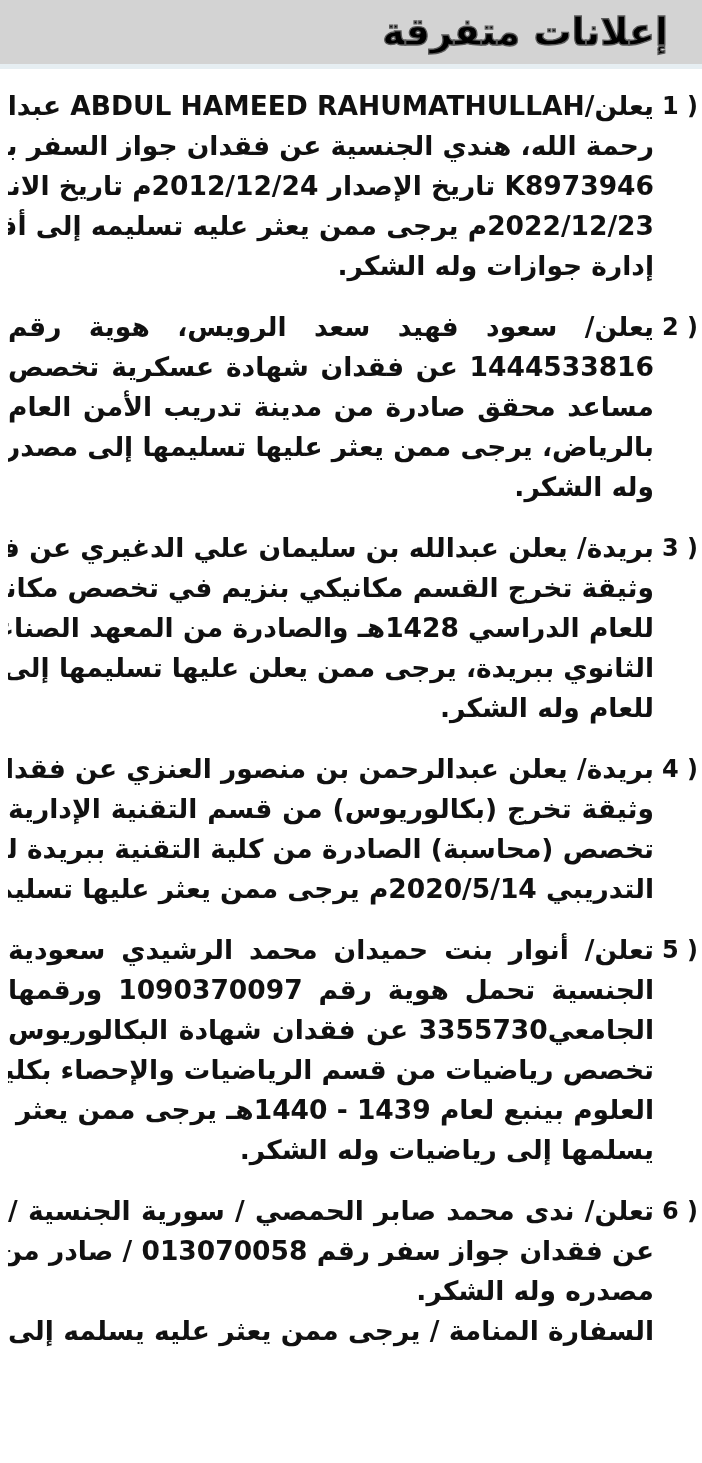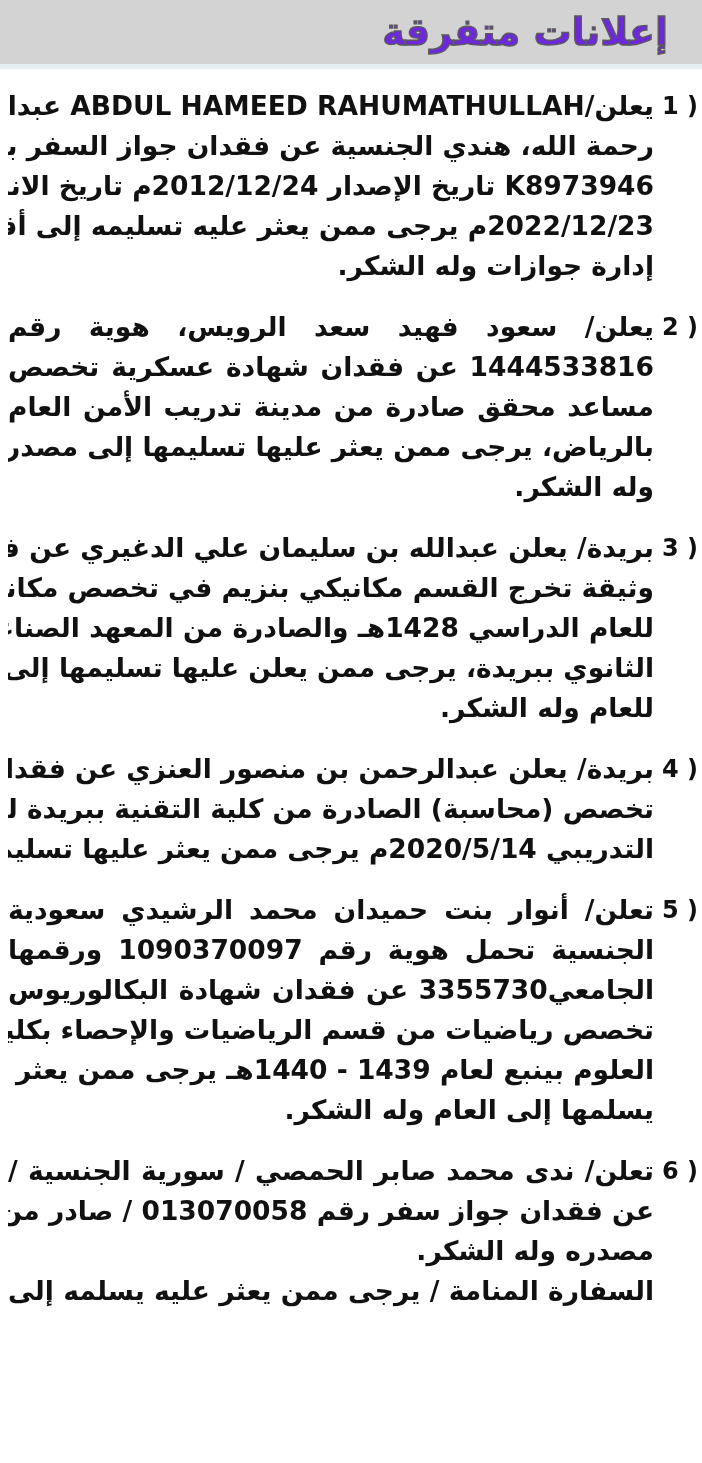--- a/index.html
+++ b/index.html
@@ -30,21 +30,21 @@
       background: #e6eef2;
     }
     .header-title {
       position: absolute;
       right: 34px;
       top: 6px;
       font-family: "DejaVu Sans", sans-serif;
       font-weight: bold;
       font-size: 38px;
       line-height: 52px;
-      color: #6d28d9;
+      color: #000000;
       -webkit-text-stroke: 1.3px #5a5a5a;
       letter-spacing: 0px;
       direction: rtl;
     }
     .ads {
       position: absolute;
       left: 0;
       top: 86px;
       width: 702px;
     }
@@ -116,32 +116,33 @@
     <span class="ad-line">بريدة/ يعلن عبدالله بن سليمان علي الدغيري عن فقدان</span>
     <span class="ad-line">وثيقة تخرج القسم مكانيكي بنزيم في تخصص مكانيكي</span>
     <span class="ad-line">للعام الدراسي 1428هـ والصادرة من المعهد الصناعي</span>
     <span class="ad-line">الثانوي ببريدة، يرجى ممن يعلن عليها تسليمها إلى</span>
     <span class="ad-line last">للعام وله الشكر.</span>
   </div>
 
   <div class="ad">
     <span class="ad-number">4 )</span>
     <span class="ad-line">بريدة/ يعلن عبدالرحمن بن منصور العنزي عن فقدان</span>
+    <span class="ad-line">وثيقة تخرج (بكالوريوس) من قسم التقنية الإدارية</span>
     <span class="ad-line">تخصص (محاسبة) الصادرة من كلية التقنية ببريدة للعام</span>
     <span class="ad-line">التدريبي 2020/5/14م يرجى ممن يعثر عليها تسليمها</span>
   </div>
 
   <div class="ad">
     <span class="ad-number">5 )</span>
     <span class="ad-line">تعلن/ أنوار بنت حميدان محمد الرشيدي سعودية</span>
     <span class="ad-line">الجنسية تحمل هوية رقم 1090370097 ورقمها</span>
     <span class="ad-line">الجامعي3355730 عن فقدان شهادة البكالوريوس</span>
     <span class="ad-line">تخصص رياضيات من قسم الرياضيات والإحصاء بكلية</span>
     <span class="ad-line">العلوم بينبع لعام 1439 - 1440هـ يرجى ممن يعثر عليها</span>
-    <span class="ad-line last">يسلمها إلى العام وله الشكر.</span>
+    <span class="ad-line last">يسلمها إلى رياضيات وله الشكر.</span>
   </div>
 
   <div class="ad">
     <span class="ad-number">6 )</span>
     <span class="ad-line">تعلن/ ندى محمد صابر الحمصي / سورية الجنسية /</span>
     <span class="ad-line">عن فقدان جواز سفر رقم 013070058 / صادر من</span>
     <span class="ad-line last">مصدره وله الشكر.</span>
     <span class="ad-line">السفارة المنامة / يرجى ممن يعثر عليه يسلمه إلى</span>
   </div>
 

